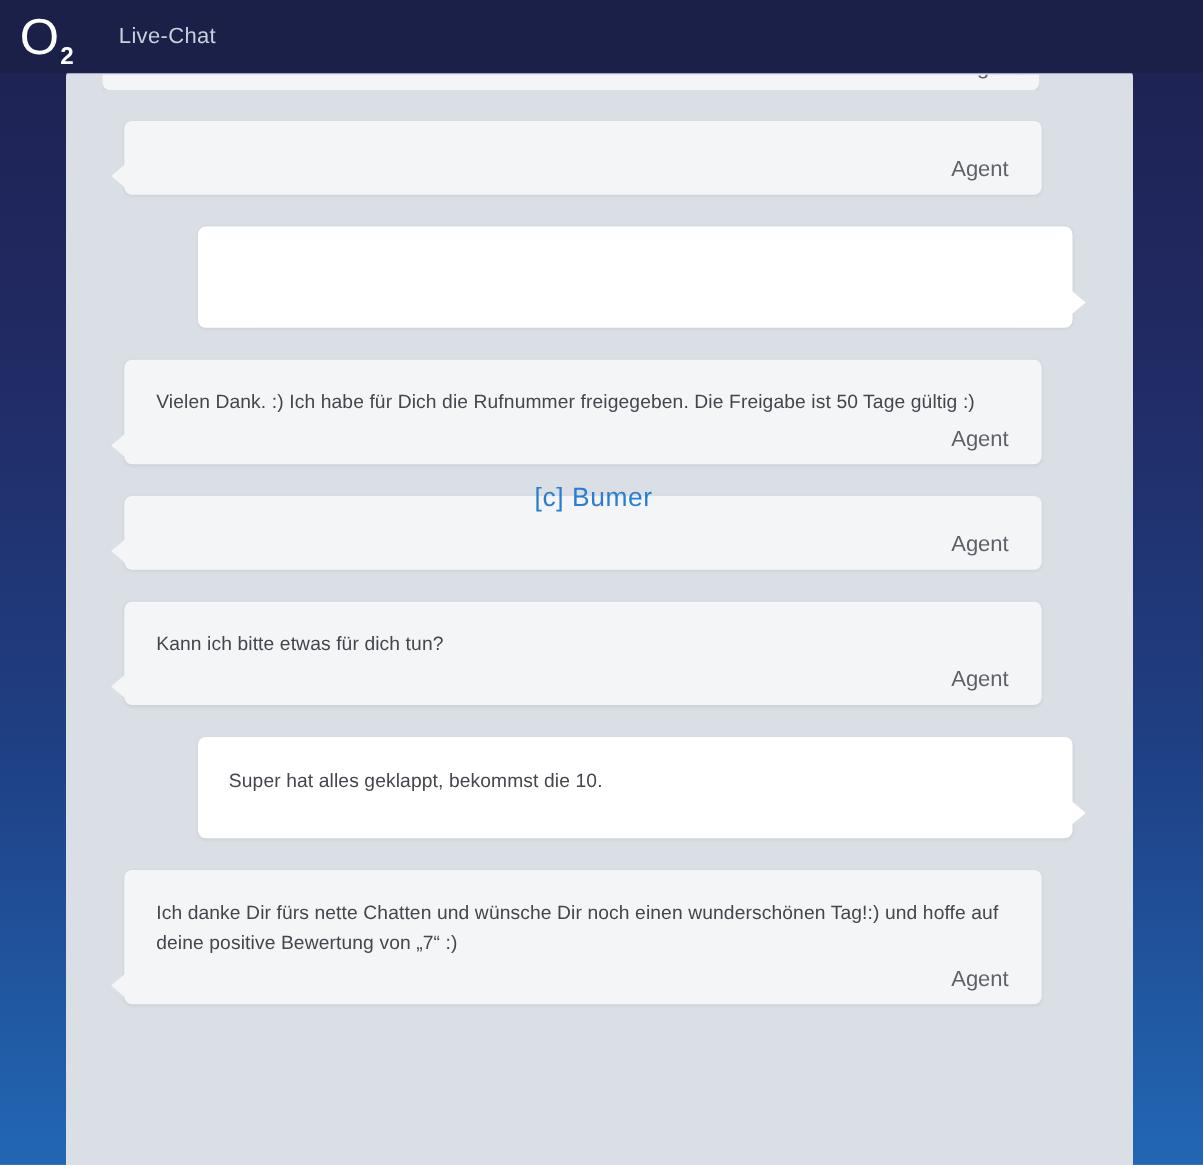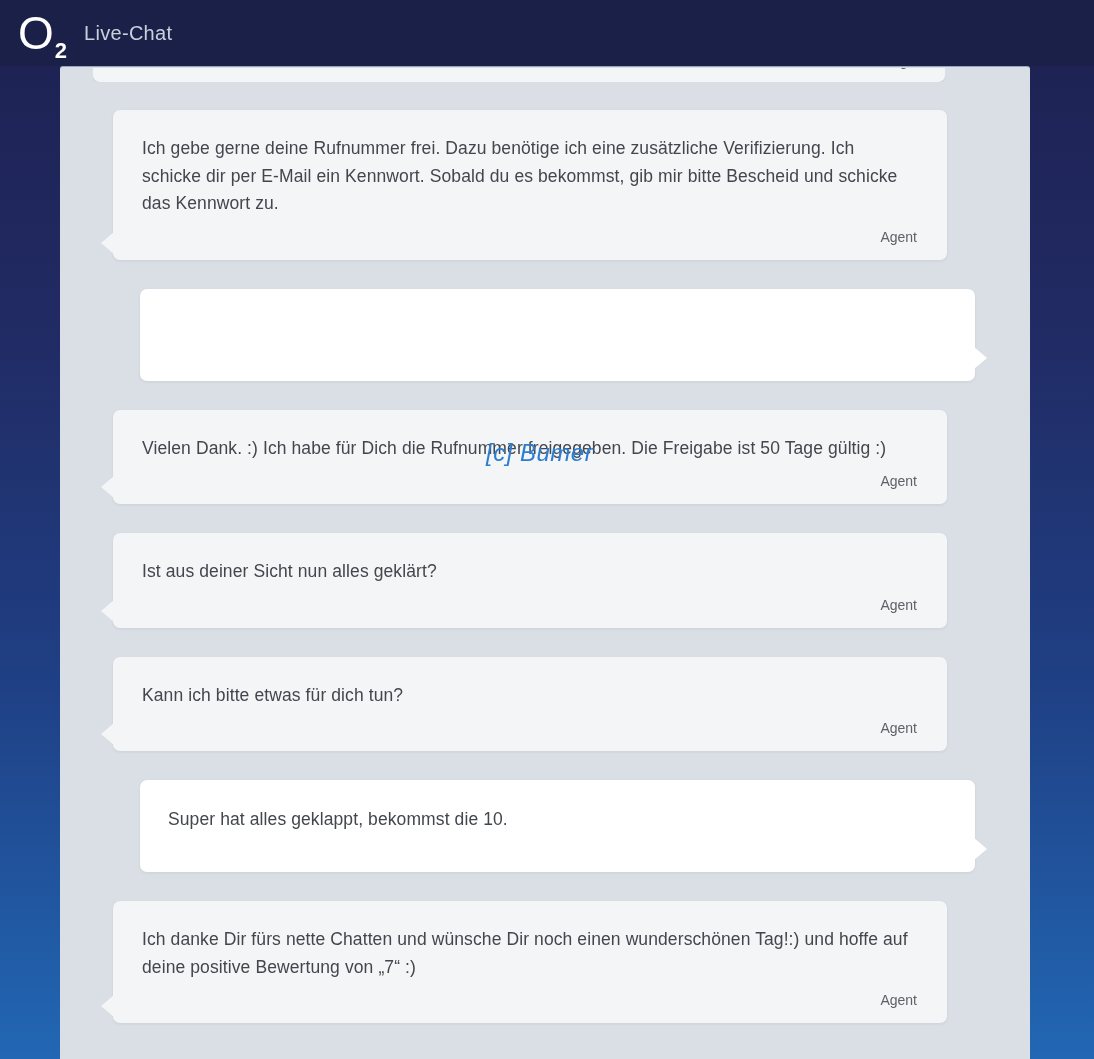--- a/index.html
+++ b/index.html
@@ -18,21 +18,21 @@
     z-index: 5;
   }
   .logo {
     color: #ffffff; margin-left: 18px;
     font-size: 46px; font-weight: 500; line-height: 1;
     display: flex; align-items: flex-end;
   }
   .logo .sub { font-size: 22px; font-weight: 600; margin-left: 1px; margin-bottom: -6px; }
   .header-title {
     color: #c9cfdd; font-size: 20px; font-weight: 300;
-    margin-left: 17px; letter-spacing: 0.3px;
+    margin-left: 41px; letter-spacing: 0.3px;
   }
 
   
   .chat-panel {
     position: absolute; top: 66px; left: 60px; width: 970px; bottom: 0;
     background: #d9dfe5;
     border-top: 1px solid #9aa6bd;
     border-radius: 3px 3px 0 0;
     overflow: hidden;
   }
@@ -41,28 +41,28 @@
   .msg { position: relative; margin-bottom: 29px; }
   .msg.agent { margin-left: 53px; margin-right: 83px; }
   .msg.user  { margin-left: 80px; margin-right: 55px; }
 
   .bubble {
     position: relative;
     border-radius: 7px;
     box-shadow: 0 1px 3px rgba(40,50,70,0.08);
   }
   .agent .bubble { background: #f3f5f7; padding: 25px 30px 13px 29px; }
-  .user  .bubble { background: #ffffff; padding: 26px 28px 38px 28px; min-height: 92px; }
+  .user  .bubble { background: #ffffff; padding: 26px 28px 38px 28px; min-height: 92px; margin-left: 40px; }
 
   .text {
     font-size: 17.5px; line-height: 27.5px; color: #43474d;
     letter-spacing: 0.1px;
   }
   .label {
-    text-align: right; font-size: 14px; line-height: 20px;
+    text-align: right; font-size: 20px; line-height: 20px;
     color: #5d6268; margin-top: 9px;
   }
 
   
   .agent .bubble::before {
     content: ""; position: absolute; left: -12px; bottom: 6px;
     width: 0; height: 0;
     border-top: 11px solid transparent;
     border-bottom: 11px solid transparent;
     border-right: 13px solid #f3f5f7;
@@ -83,21 +83,20 @@
     border-radius: 0 0 7px 7px;
   }
   .msg.partial .bubble::before { display: none; }
   .msg.partial .label { position: absolute; bottom: 11px; right: 18px; margin: 0; }
 
   
   .watermark {
     position: absolute; left: 486px; top: 439px; z-index: 9;
     color: #2b7dd2; font-size: 24px; letter-spacing: 0.5px;
     pointer-events: none;
-    font-style: italic;
   }
 </style>
 </head>
 <body>
 
 <div class="header">
   <div class="logo">
     <span>O</span>
       <span class="sub">2</span>
   </div>
@@ -107,38 +106,36 @@
 <div class="chat-panel">
   <div class="message-list">
       <div class="msg agent partial">
     <div class="bubble">
       <div class="text"></div>
       <div class="label">Agent</div>
     </div>
   </div>
       <div class="msg agent">
     <div class="bubble">
-      <div class="text">Ich gebe gerne deine Rufnummer frei. Dazu benötige ich eine zusätzliche Verifizierung. Ich schicke dir per E-Mail ein Kennwort. Sobald du es bekommst, gib mir bitte Bescheid und schicke das Kennwort zu.</div>
       <div class="label">Agent</div>
     </div>
   </div>
       <div class="msg user">
     <div class="bubble">
       <div class="text"></div>
     </div>
   </div>
       <div class="msg agent">
     <div class="bubble">
       <div class="text">Vielen Dank. :) Ich habe für Dich die Rufnummer freigegeben. Die Freigabe ist 50 Tage gültig :)</div>
       <div class="label">Agent</div>
     </div>
   </div>
       <div class="msg agent">
     <div class="bubble">
-      <div class="text">Ist aus deiner Sicht nun alles geklärt?</div>
       <div class="label">Agent</div>
     </div>
   </div>
       <div class="msg agent">
     <div class="bubble">
       <div class="text">Kann ich bitte etwas für dich tun?</div>
       <div class="label">Agent</div>
     </div>
   </div>
       <div class="msg user">

